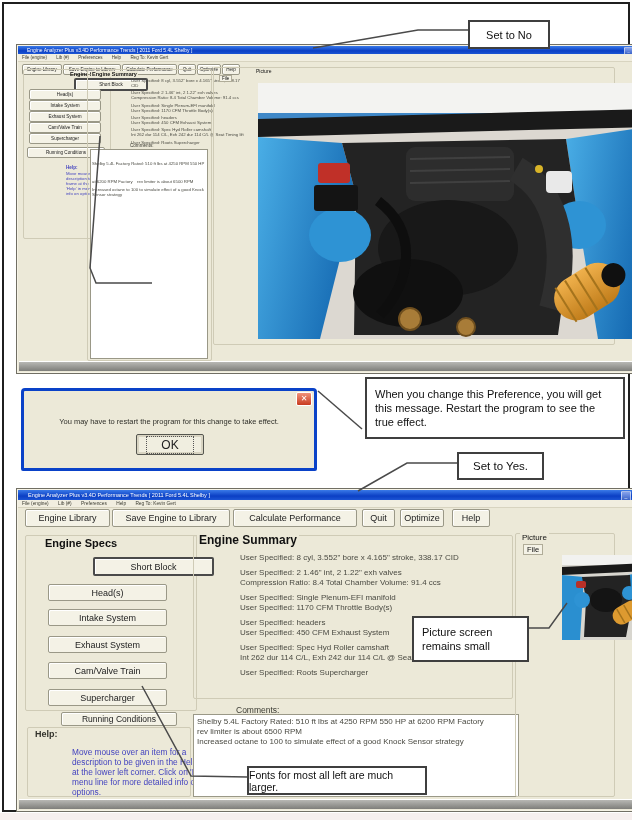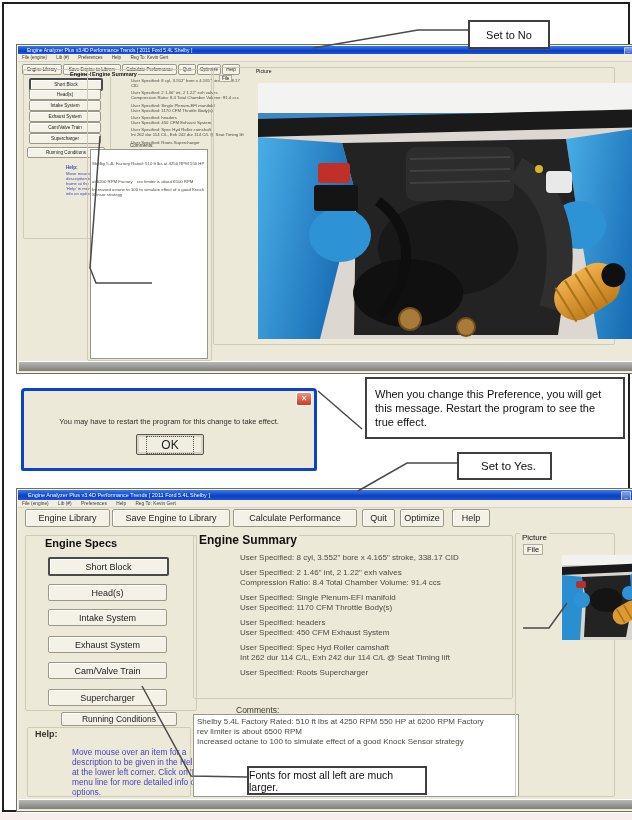--- a/index.html
+++ b/index.html
@@ -15,21 +15,21 @@
   .win{position:absolute;background:#ece9d8;border:1px solid #716f64;box-shadow:inset 0 0 0 1px #f6f3e6;z-index:10;}
   .titlebar{position:absolute;left:1px;top:1px;right:1px;background:linear-gradient(180deg,#3a7ae8,#0b3fc4 60%,#1c55d4);color:#fff;overflow:hidden;white-space:nowrap;}
   .tb-controls{position:absolute;top:1px;right:2px;display:flex;gap:1px;}
   .tb-box{display:flex;align-items:center;justify-content:center;color:#fff;border-radius:1px;border:1px solid rgba(255,255,255,.55);}
   .tb-blue{background:linear-gradient(180deg,#87a3ec,#3a62c8);}
   .tb-red{background:linear-gradient(180deg,#ee8a72,#c83a20);}
   .menubar{position:absolute;left:1px;right:1px;background:#f1eee0;border-bottom:1px solid #d8d4c0;color:#3a3a30;white-space:nowrap;overflow:hidden;}
   .menubar span{margin-right:8px;}
   .btn{position:absolute;background:#f4f2e6;border:1px solid #9a9887;border-radius:2px;
        display:flex;align-items:center;justify-content:center;color:#222;box-shadow:inset 1px 1px 0 #fff;}
-  .btn.default{border:2px solid #4a4a4a;}
+  .btn.default{border:2px solid #4a4a4a;margin-left:45px;}
   .panel-frame{position:absolute;border:1px solid #cfcbb6;border-radius:2px;}
   .statusbar{position:absolute;left:2px;right:2px;background:linear-gradient(180deg,#b8b8b4,#7e7e7a);border-top:1px solid #fff;}
   .help-text{color:#4343bf;margin-top:6px;}
   .white-box{position:absolute;background:#fff;border:1px solid #9a9887;overflow:hidden;}
   .sumline{color:#4a4a42;}
   .gap{margin-top:5px;}
 
   
   .w1 .titlebar{height:8px;font-size:5px;line-height:8px;padding-left:9px;}
   .w1 .menubar{top:9px;height:7px;font-size:4.5px;line-height:7px;padding-left:4px;}
@@ -274,15 +274,16 @@
     <polyline points="313,48 418,30 468,30" fill="none" stroke="#4a4a4a" stroke-width="1.5"></polyline>
     <polyline points="100,136 90,268 96,283 152,283" fill="none" stroke="#4a4a4a" stroke-width="1.5"></polyline>
     <polyline points="318,391 362,429" fill="none" stroke="#4a4a4a" stroke-width="1.5"></polyline>
     <polyline points="358,491 407,463 457,463" fill="none" stroke="#4a4a4a" stroke-width="1.5"></polyline>
     <polyline points="523,628 549,628 567,603" fill="none" stroke="#4a4a4a" stroke-width="1.5"></polyline>
     <polyline points="142,686 191,776 247,777" fill="none" stroke="#4a4a4a" stroke-width="1.5"></polyline>
   </svg>
 
   <div class="callout" style="left:468px;top:20px;width:78px;height:25px;justify-content:center;font-size:11px;">Set to No</div>
   <div class="callout" style="left:365px;top:377px;width:240px;height:54px;font-size:11px;padding:2px 8px;line-height:14px;">When you change this Preference, you will get this message.  Restart the program to see the true effect.</div>
-  <div class="callout" style="left:457px;top:452px;width:83px;height:24px;justify-content:center;font-size:11.5px;padding-left:8px;">Set to Yes.</div>
+  <div class="callout" style="left:457px;top:452px;width:83px;height:24px;justify-content:center;font-size:11.5px;">Set to Yes.</div>
+  <div class="callout" style="left:412px;top:616px;width:105px;height:38px;font-size:11px;padding:2px 0 2px 8px;line-height:14px;">Picture screen remains small</div>
   <div class="callout" style="left:247px;top:766px;width:176px;height:25px;justify-content:center;font-size:10.5px;">Fonts for most all left are much larger.</div>
 </div>
 
 </body></html>

